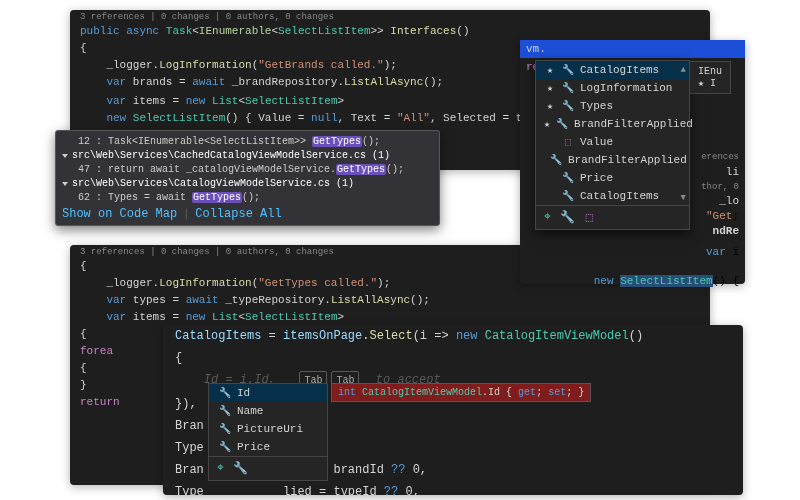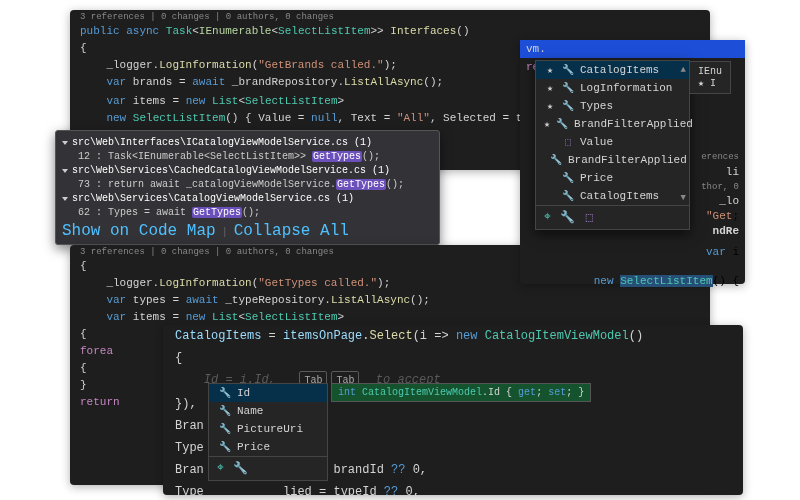--- a/index.html
+++ b/index.html
@@ -46,21 +46,21 @@
     border: 1px solid #555;
     border-radius: 3px;
     padding: 4px 6px;
     color: #ccc;
     font-size: 10px;
     box-shadow: 0 4px 12px rgba(0,0,0,0.5);
   }
   .ref-file { color: #fff; padding: 2px 0; display: flex; align-items: center; gap: 4px; }
   .ref-line { color: #ccc; padding: 1px 0 1px 16px; }
   .ref-links { padding-top: 3px; }
-  .ref-links a { color: #4fc1ff; text-decoration: none; font-size: 16px; }
+  .ref-links a { color: #4fc1ff; text-decoration: none; font-size: 12px; }
   .caret { display:inline-block; width:0; height:0; border-left:3px solid transparent; border-right:3px solid transparent; border-top:4px solid #ccc; }
 
   
   .intelli {
     position: absolute;
     background: #252526;
     border: 1px solid #454545;
     box-shadow: 0 4px 12px rgba(0,0,0,0.6);
   }
   .intelli-trigger {
@@ -125,21 +125,21 @@
     display: flex;
     gap: 6px;
     align-items: center;
     padding: 3px 10px;
     color: #d4d4d4;
     font-size: 11px;
   }
   .ic-intelli-row.sel-row { background: #062f4a; }
   .ic-tooltip {
     position: absolute;
-    background: #14532d;
+    background: #7f1d1d;
     border: 1px solid #555;
     padding: 3px 6px;
     font-size: 10px;
     color: #d4d4d4;
     white-space: nowrap;
   }
   .scroll-arrow {
     position: absolute;
     right: 3px;
     color: #888;
@@ -154,30 +154,26 @@
   <div class="code-line"><span class="kw">public async </span><span class="type">Task</span><span>&lt;</span><span class="gen">IEnumerable</span><span>&lt;</span><span class="type">SelectListItem</span><span>&gt;&gt; </span><span class="method">Interfaces</span><span>()</span></div>
   <div class="code-line">{</div>
   <div class="code-line"><span>    _logger.</span><span class="method">LogInformation</span><span>(</span><span class="str">"GetBrands called."</span><span>);</span></div>
   <div class="code-line"><span>    </span><span class="kw">var</span><span> brands = </span><span class="kw">await</span><span> _brandRepository.</span><span class="method">ListAllAsync</span><span>();</span></div>
   <div class="code-line"></div>
   <div class="code-line"><span>    </span><span class="kw">var</span><span> items = </span><span class="kw">new</span><span> </span><span class="type">List</span><span>&lt;</span><span class="type">SelectListItem</span><span>&gt;</span></div>
   <div class="code-line"><span>    </span><span class="kw">new</span><span> </span><span class="type">SelectListItem</span><span>() { Value = </span><span class="kw">null</span><span>, Text = </span><span class="str">"All"</span><span>, Selected = tr</span></div>
 </div>
 
 <div class="ref-tooltip" style="left:55px; top:130px; width:385px;">
-  <div class="ref-file">
-      <span class="caret"></span>
-      <span>src\Web\Interfaces\ICatalogViewModelService.cs (1)</span>
-    </div>
   <div class="ref-line"><span>12 : Task&lt;IEnumerable&lt;SelectListItem&gt;&gt; </span><span class="hl">GetTypes</span><span>();</span></div>
   <div class="ref-file">
       <span class="caret"></span>
       <span>src\Web\Services\CachedCatalogViewModelService.cs (1)</span>
     </div>
-  <div class="ref-line"><span>73 : return await _catalogViewModelService.</span><span class="hl">GetTypes</span><span>();</span></div>
+  <div class="ref-line"><span>47 : return await _catalogViewModelService.</span><span class="hl">GetTypes</span><span>();</span></div>
   <div class="ref-file">
       <span class="caret"></span>
       <span>src\Web\Services\CatalogViewModelService.cs (1)</span>
     </div>
   <div class="ref-line"><span>62 : Types = await </span><span class="hl">GetTypes</span><span>();</span></div>
   <div class="ref-links">
     <a href="#">Show on Code Map</a>
     <span style="color:#666;"> | </span>
     <a href="#">Collapse All</a>
   </div>

